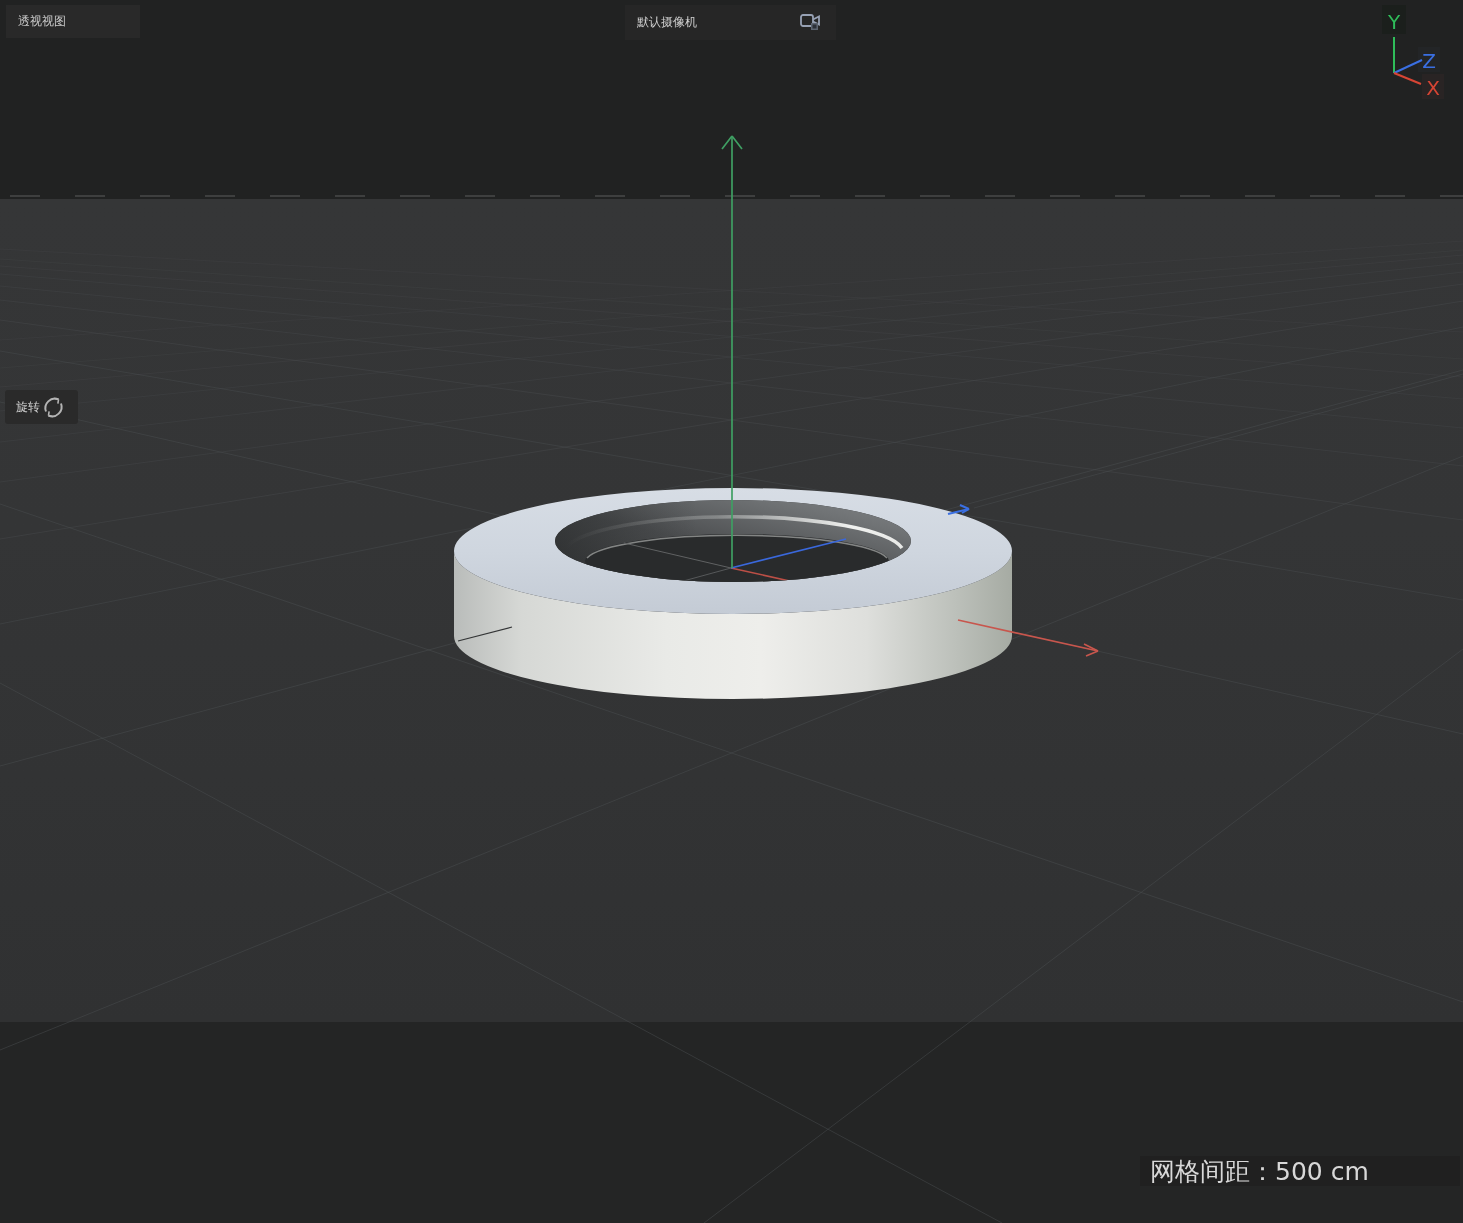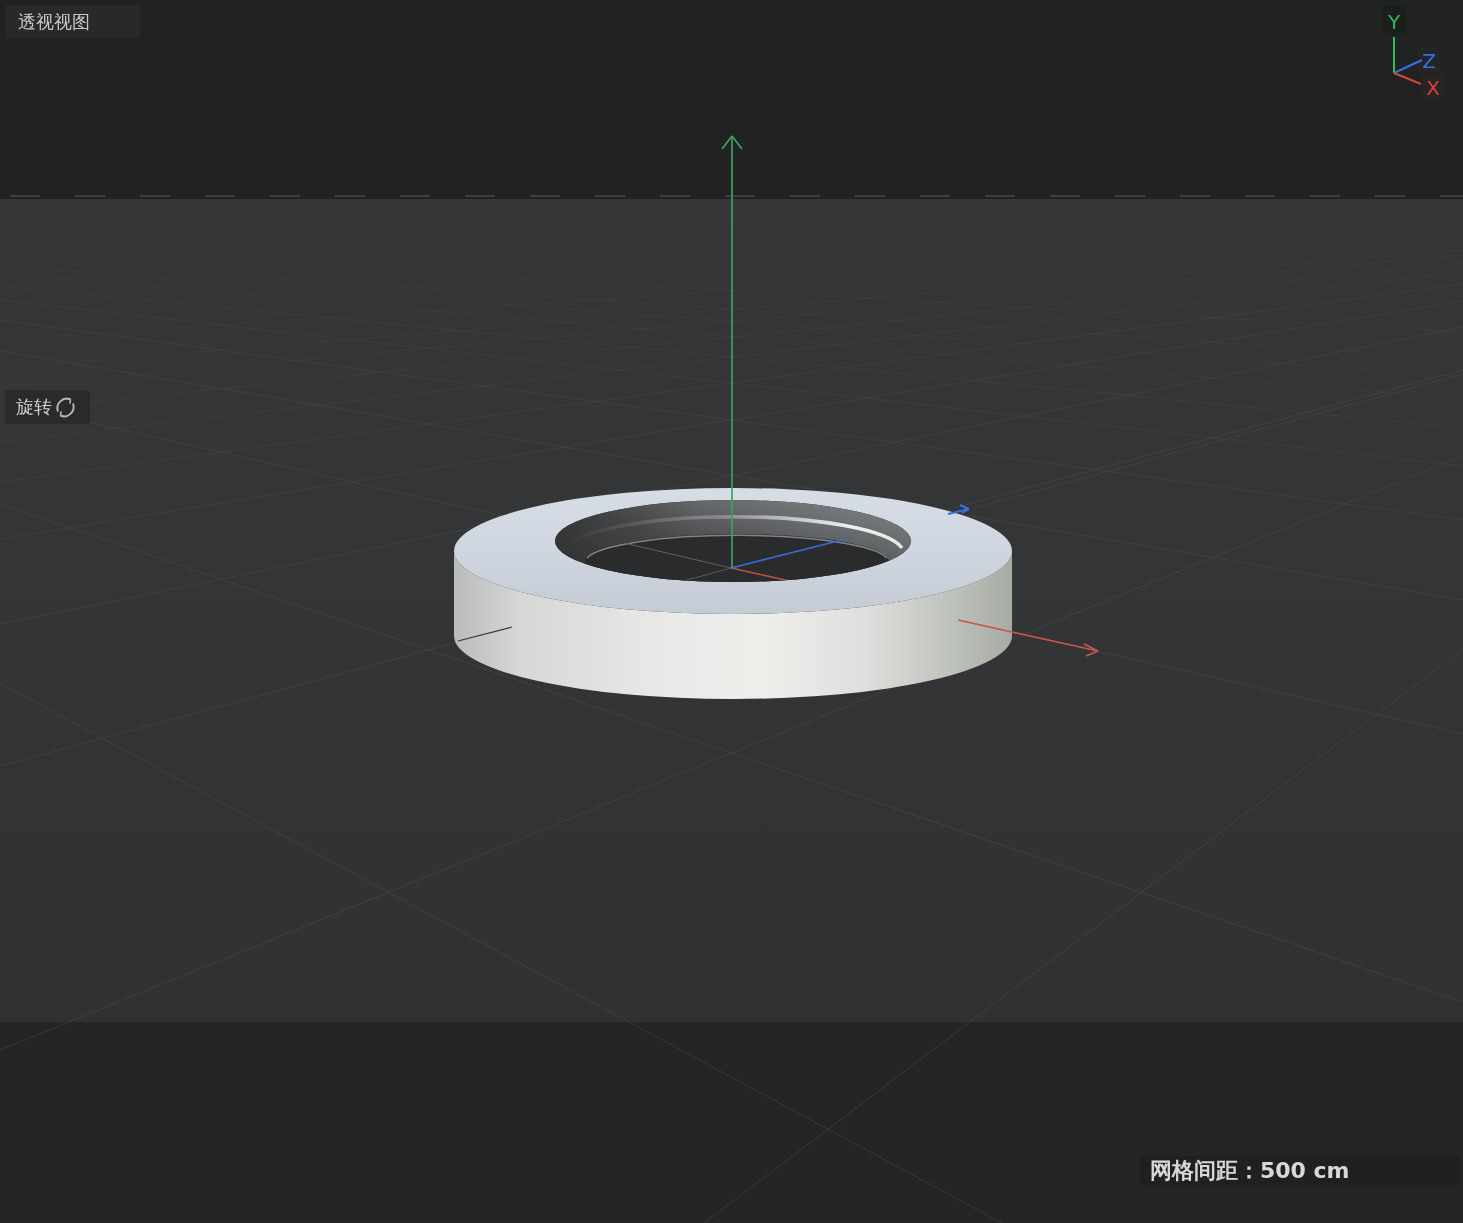--- a/index.html
+++ b/index.html
@@ -9,29 +9,29 @@
     -webkit-font-smoothing:antialiased;
   }
   .band-top{position:absolute;left:0;top:0;width:1463px;height:199px;background:#212222;}
   .band-mid{position:absolute;left:0;top:199px;width:1463px;height:823px;
     background:linear-gradient(#353637,#343536 40%,#303132);}
   .band-bottom{position:absolute;left:0;top:1022px;width:1463px;height:201px;background:#242525;}
   .horizon-dashes{position:absolute;left:10px;top:195px;width:1453px;height:2px;
     background:repeating-linear-gradient(to right,#3e3f3f 0 30px,transparent 30px 65px);}
   .scene{position:absolute;left:0;top:0;}
   .chip{
-    position:absolute;background:#2a2a2a;color:#c9c9c9;font-size:18px;
+    position:absolute;background:#2a2a2a;color:#c9c9c9;font-size:12px;
     display:flex;align-items:center;box-sizing:border-box;
   }
   .view-chip{left:6px;top:5px;width:134px;height:33px;padding:0 12px;background:#292929;}
   .camera-chip{left:625px;top:5px;width:211px;height:35px;padding:0 12px;background:#262626;color:#cfcfcf;}
   .camera-chip .spacer{flex:1;}
   .rotate-chip{left:5px;top:390px;height:34px;padding:0 11px;background:#2a2a2a;border-radius:3px;gap:0;color:#d2d2d2;}
   .grid-chip{left:1140px;top:1156px;width:320px;height:30px;padding:0 10px;background:#202020;
-    color:#d8d8d8;font-size:22px;font-weight:bold;}
+    color:#d8d8d8;font-size:25px;}
   .gizmo{position:absolute;left:1370px;top:0;}
   svg{display:block;}
 </style>
 </head>
 <body>
 
 <div class="stage">
 
   <div class="band-top"></div>
   <div class="band-mid"></div>
@@ -141,20 +141,34 @@
       <path d="M 969 509 L 960 505 M 969 509 L 962 513"></path>
     </g>
 
     <line x1="974" y1="508" x2="1463" y2="374" stroke="#4a4d4f" stroke-opacity="0.5" stroke-width="1"></line>
   </svg>
 
   <div class="chip view-chip">
     <span>透视视图</span>
   </div>
 
+  <div class="chip camera-chip">
+    <span>默认摄像机</span>
+    <span class="spacer"></span>
+    <span>
+      <svg width="26" height="24" viewBox="0 0 26 24">
+        <g fill="none" stroke="#97a1b4" stroke-width="1.8">
+          <rect x="3" y="4" width="12" height="11" rx="2"></rect>
+          <path d="M 15 8.5 L 21 5.5 V 13.5 L 15 10.5"></path>
+        </g>
+        <rect x="13" y="12" width="7" height="7" fill="#5d6470"></rect>
+        <rect x="14.5" y="13.5" width="4" height="4" fill="#2c3038"></rect>
+      </svg>
+    </span>
+  </div>
 
   <div class="chip rotate-chip">
     <span>旋转</span>
     <span>
       <svg width="27" height="27" viewBox="0 0 27 27">
         <g fill="none" stroke="#b4b4b4" stroke-width="2">
           <path d="M 6 17.5 A 9.5 9.5 0 0 1 18.5 5.4"></path>
           <path d="M 21 9.5 A 9.5 9.5 0 0 1 8.5 21.6"></path>
           <path d="M 18.5 5.4 l -4.2 -0.9 M 18.5 5.4 l -0.6 4.2" stroke-width="1.6"></path>
           <path d="M 8.5 21.6 l 4.2 0.9 M 8.5 21.6 l 0.6 -4.2" stroke-width="1.6"></path>

